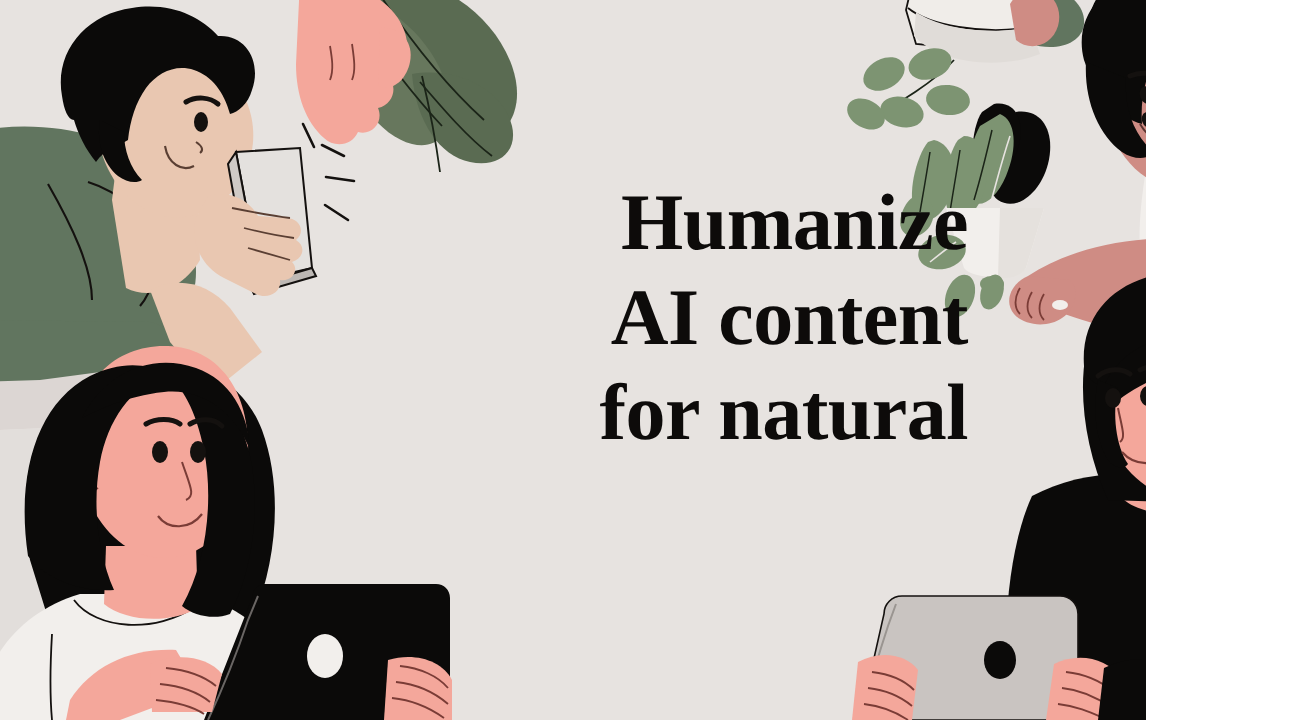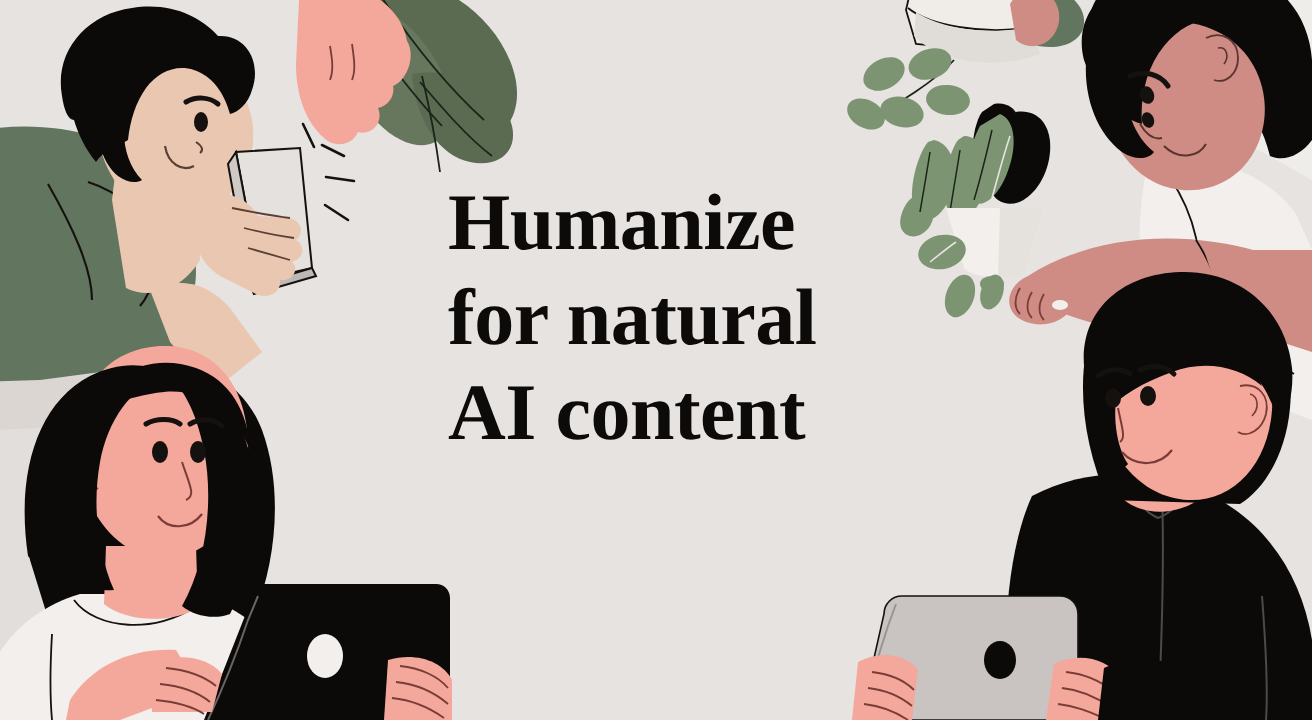--- a/index.html
+++ b/index.html
@@ -3,25 +3,26 @@
 <meta charset="utf-8">
 <title>Humanize AI content</title>
 <style>
   html, body {
     margin: 0;
     padding: 0;
     background: #ffffff;
   }
   #stage {
     position: relative;
-    width: 1312px;
+    width: 1146px;
     height: 720px;
     overflow: hidden;
     background: #e7e3e0;
     font-family: "Liberation Serif", "DejaVu Serif", serif;
+    text-align: right;
   }
   #art {
     position: absolute;
     inset: 0;
     width: 1312px;
     height: 720px;
     display: block;
   }
   #headline {
     position: absolute;
@@ -344,17 +345,17 @@
         <path d="M 1104 668 C 1128 656 1158 656 1180 668 L 1186 720 L 1098 720 Z" fill="#0b0a09"></path>
       </g>
 
       <ellipse cx="992" cy="292" rx="11" ry="18" fill="#7d9472" transform="rotate(18 992 292)"></ellipse>
 
     </g>
   </svg>
 
   <div id="headline">
     <span class="hl-line" style="color: rgb(13, 11, 10);">Humanize</span>
+    <span class="hl-line" style="color: rgb(13, 11, 10);">AI content</span>
     <span class="hl-line" style="color: rgb(13, 11, 10);">for natural</span>
-    <span class="hl-line" style="color: rgb(13, 11, 10);">AI content</span>
   </div>
 
 </div>
 
 </body></html>

